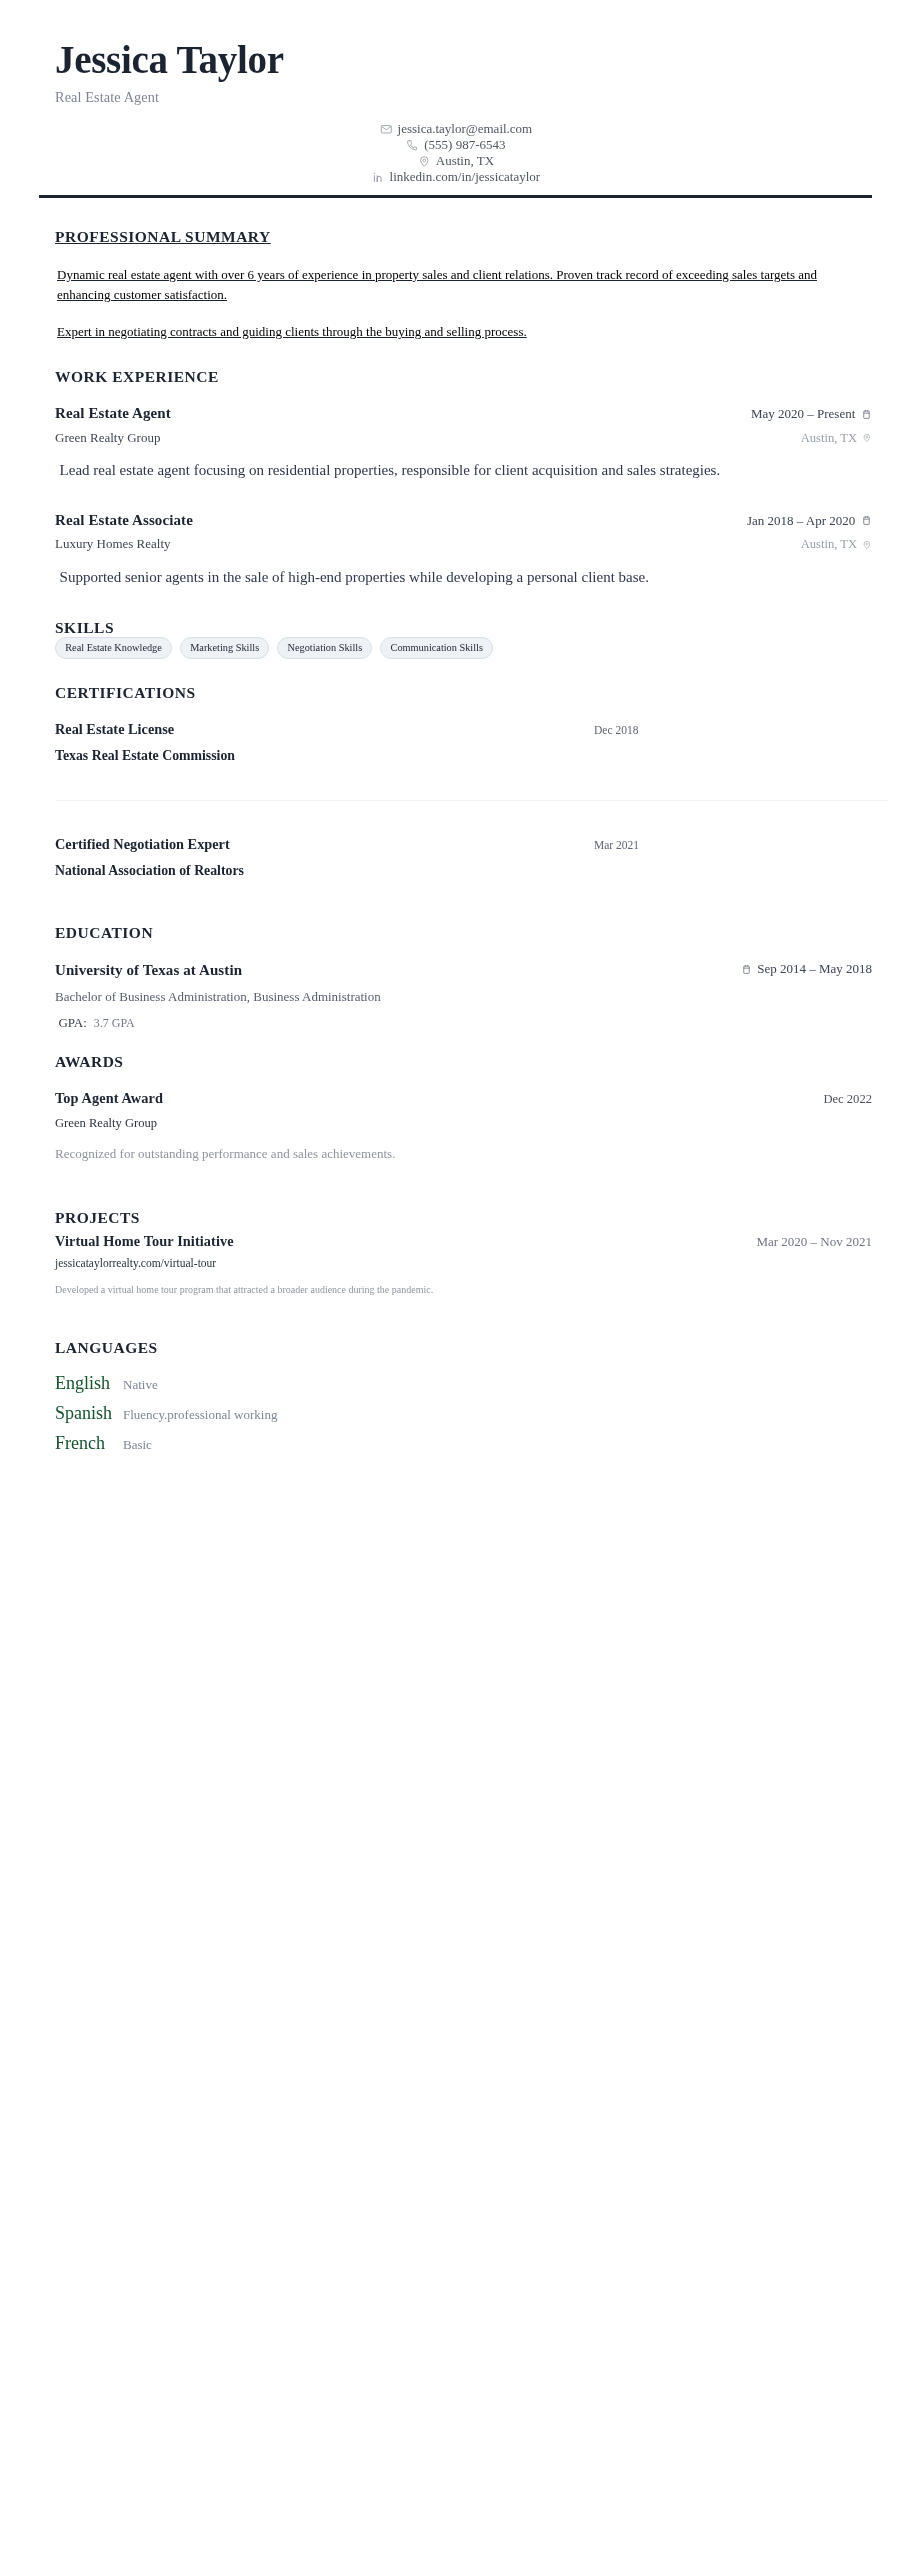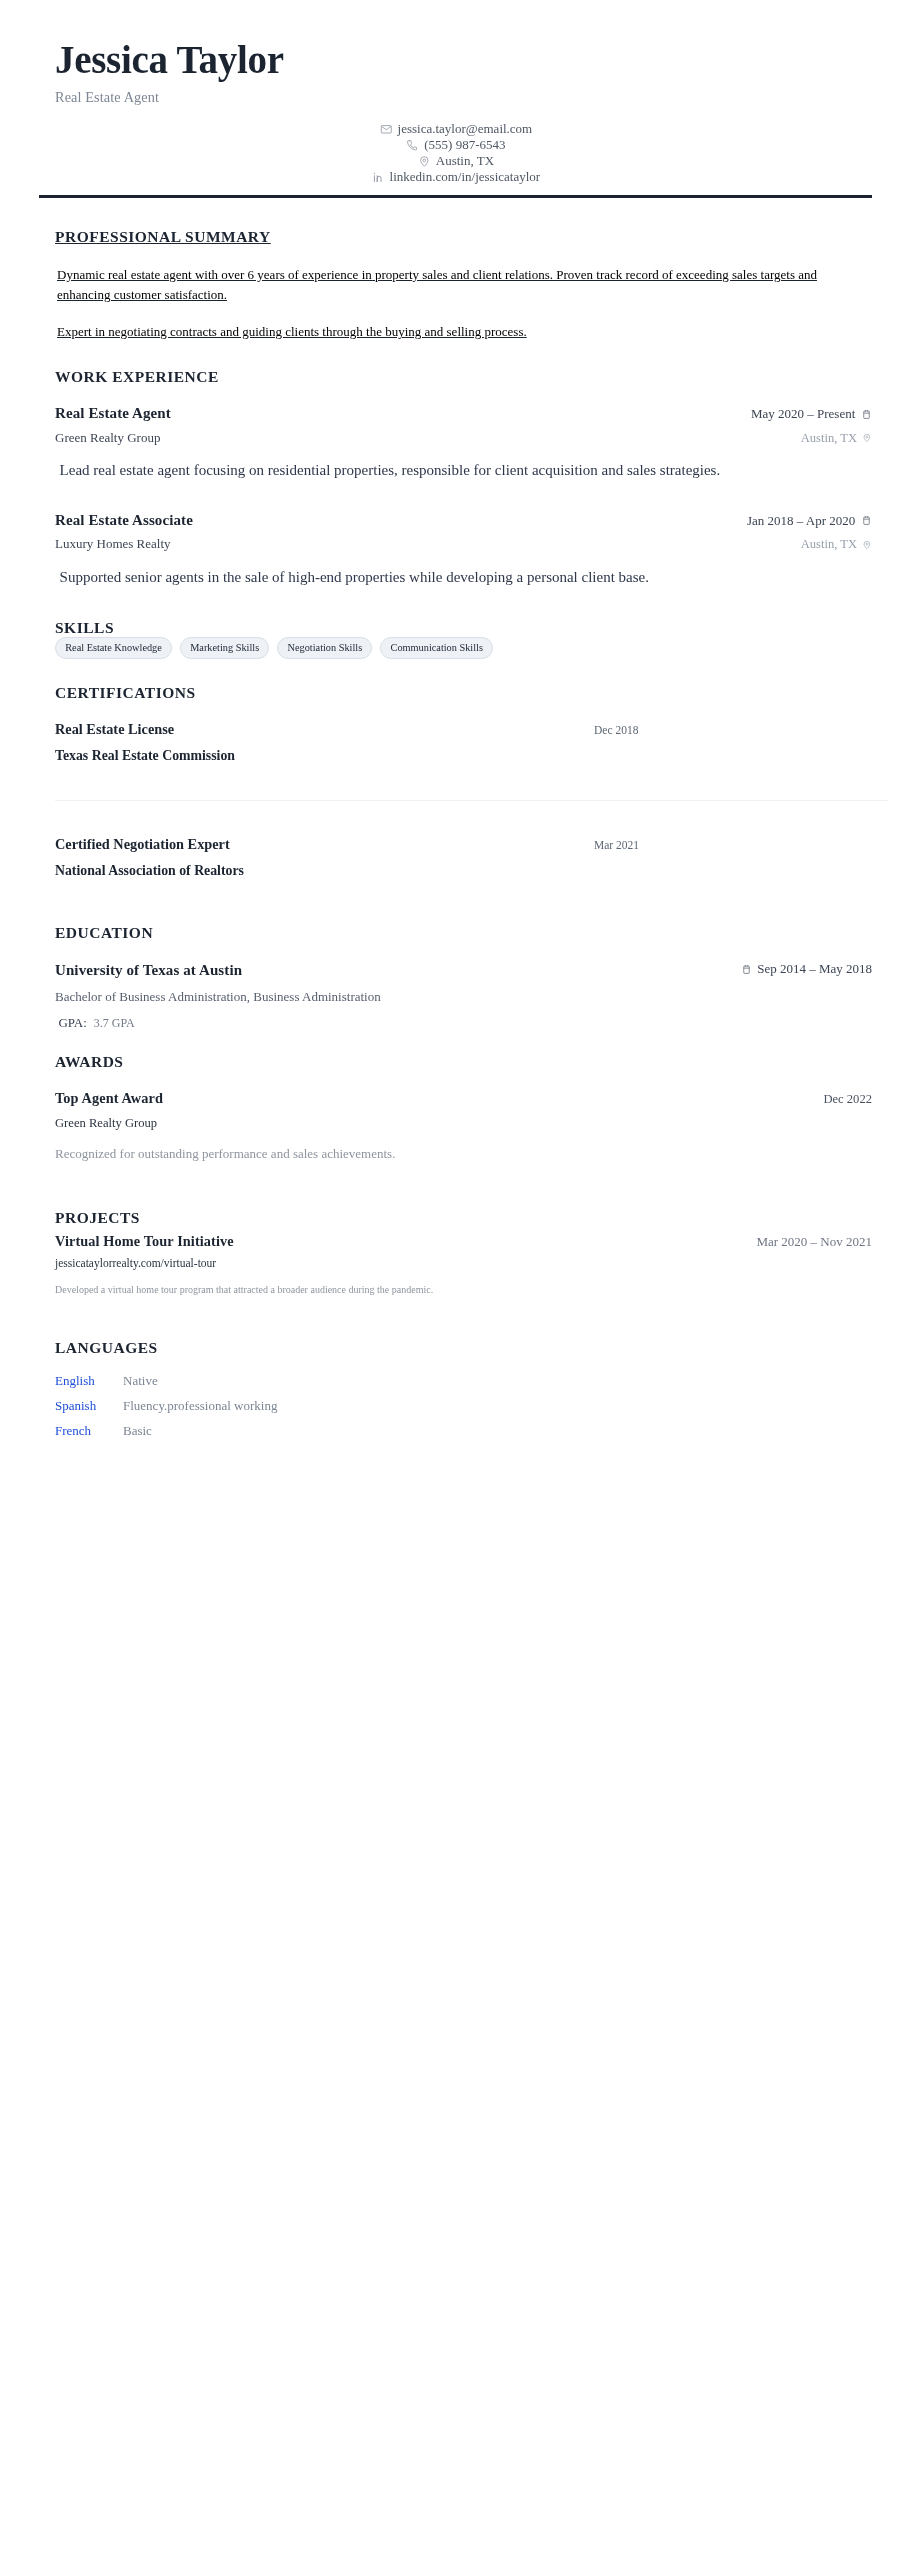--- a/index.html
+++ b/index.html
@@ -229,22 +229,22 @@
     font-size: 10px;
     color: #8e959f;
   }
 
   
   .lang-row {
     display: flex;
     align-items: baseline;
   }
   .lang-name {
-    font-size: 13px;
-    color: #1d4ed8;
+    font-size: 18px;
+    color: #14532d;
     width: 68px;
     flex: 0 0 68px;
   }
   .lang-level {
     font-size: 13px;
     color: #7d8694;
   }
 
   svg { display: block; }
 </style>

